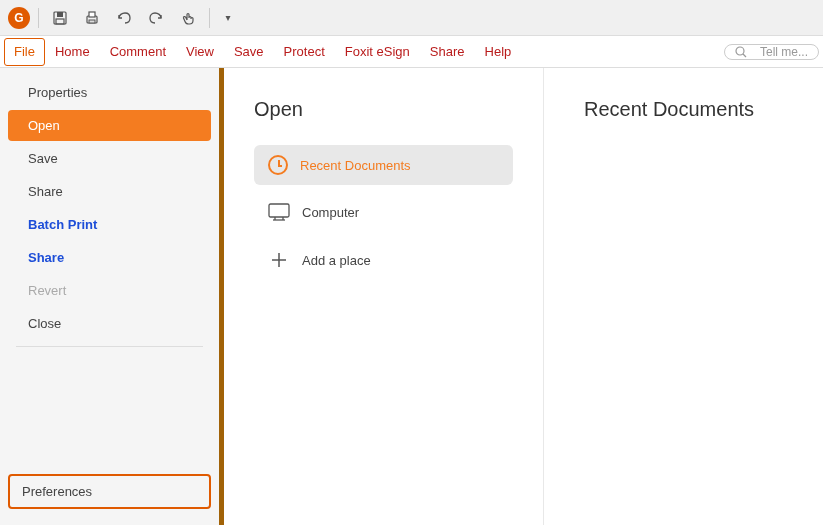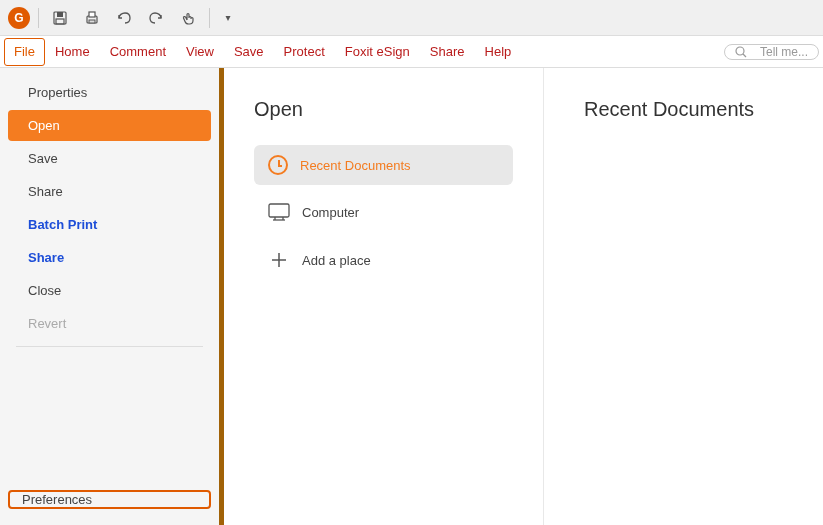--- a/index.html
+++ b/index.html
@@ -133,21 +133,21 @@
     .sidebar-item.bold { font-weight: 600; color: #1d4ed8; }
     .sidebar-item.muted { color: #aaa; }
     .sidebar-divider {
       height: 1px;
       background: #ddd;
       margin: 6px 16px;
     }
     .sidebar-preferences {
       margin-top: auto;
       margin: 8px;
-      padding: 0 12px;
+      padding: 8px 12px;
       cursor: pointer;
       color: #444;
       font-size: 13px;
       border: 2px solid #e05a00;
       border-radius: 4px;
       display: flex;
       align-items: center;
     }
 
     
@@ -320,25 +320,25 @@
     </div>
     <div class="sidebar-item">
       <span>Share</span>
     </div>
     <div class="sidebar-item bold">
       <span>Batch Print</span>
     </div>
     <div class="sidebar-item bold">
       <span>Share</span>
     </div>
+    <div class="sidebar-item muted">
+      <span>Revert</span>
+    </div>
     <div class="sidebar-item">
       <span>Close</span>
-    </div>
-    <div class="sidebar-item muted">
-      <span>Revert</span>
     </div>
     <div class="sidebar-divider"></div>
     <div style="flex:1;"></div>
     <div class="sidebar-preferences">
       <span>Preferences</span>
     </div>
   </div>
 
   <div class="content-area">
 

